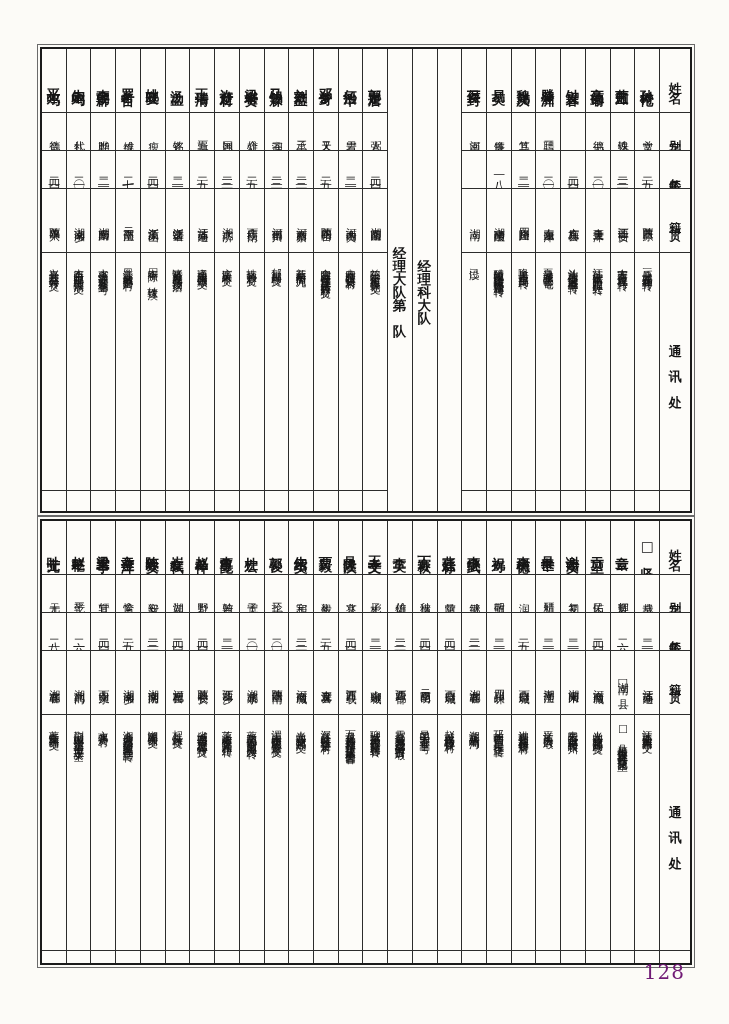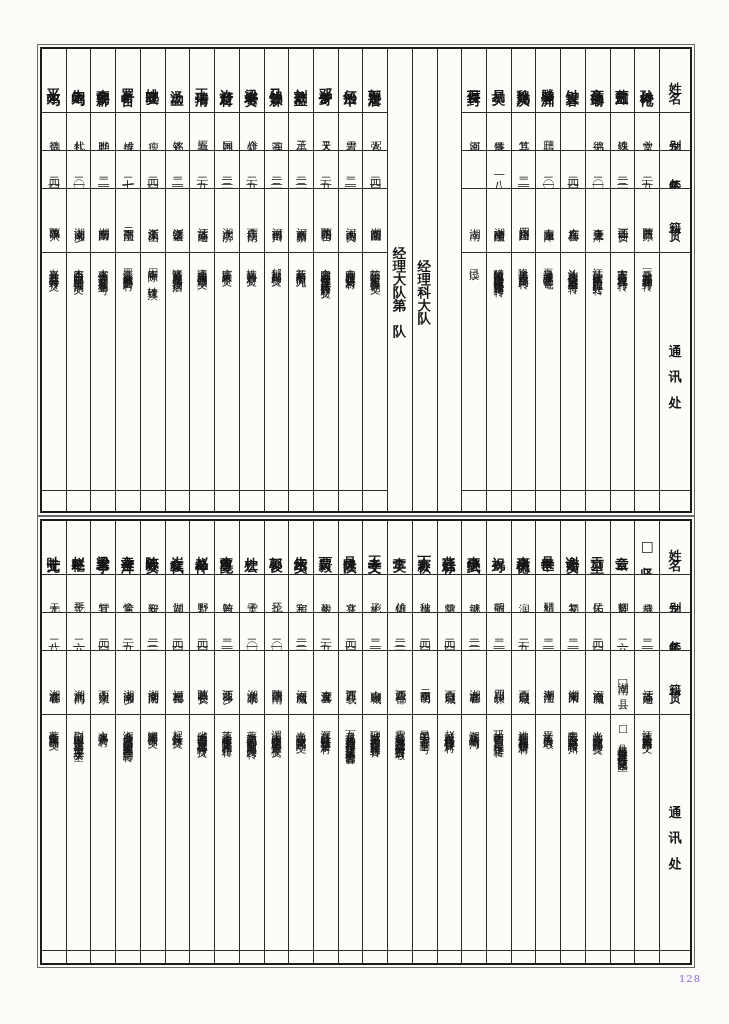--- a/index.html
+++ b/index.html
@@ -62,23 +62,23 @@
   .hcell.c-addr{font-size:13px;letter-spacing:26px;justify-content:center;padding-top:0;}
   
   .section-cell{
     height:100%;
     display:flex;align-items:center;justify-content:center;
     writing-mode:vertical-rl;text-orientation:upright;
     font-size:13.5px;font-weight:bold;letter-spacing:13px;
     border-bottom:none;
   }
   .page-number{
-    position:absolute;right:28px;bottom:40px;
+    position:absolute;right:44px;bottom:40px;
     font-family:"DejaVu Serif",serif;
-    font-size:10px;color:#8b5cf6;letter-spacing:1px;
+    font-size:20px;color:#701a75;letter-spacing:1px;
   }
 </style>
 </head>
 <body>
 
 <div class="page">
   <div class="rtable" id="table-0">
       <div class="col header">
         <div class="cell c-name hcell">姓名</div>
         <div class="cell c-zi hcell">别字</div>

